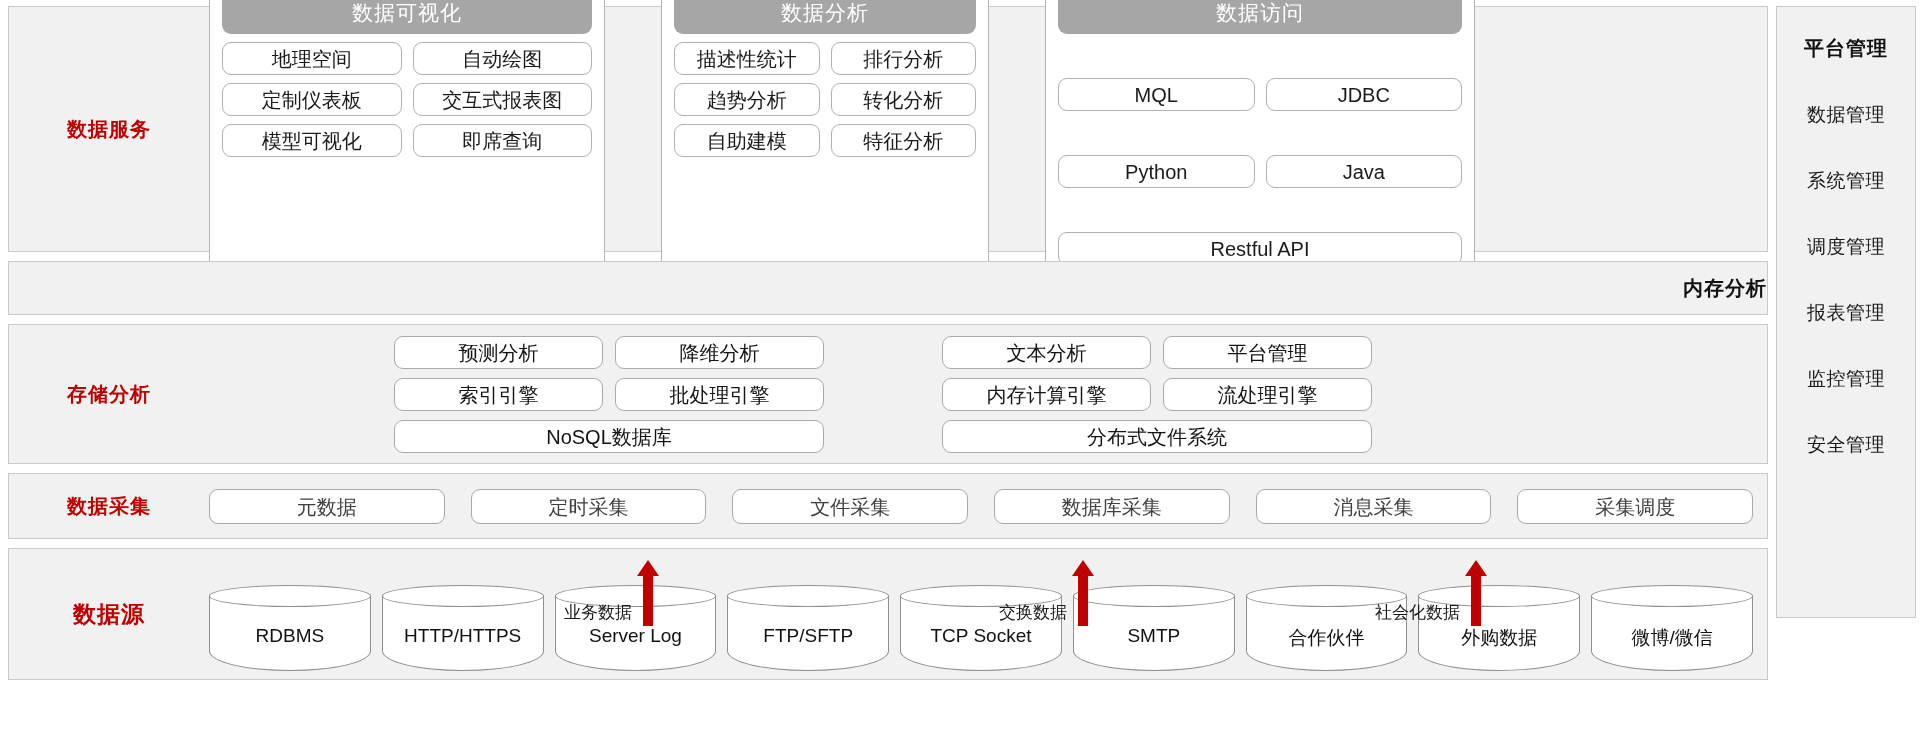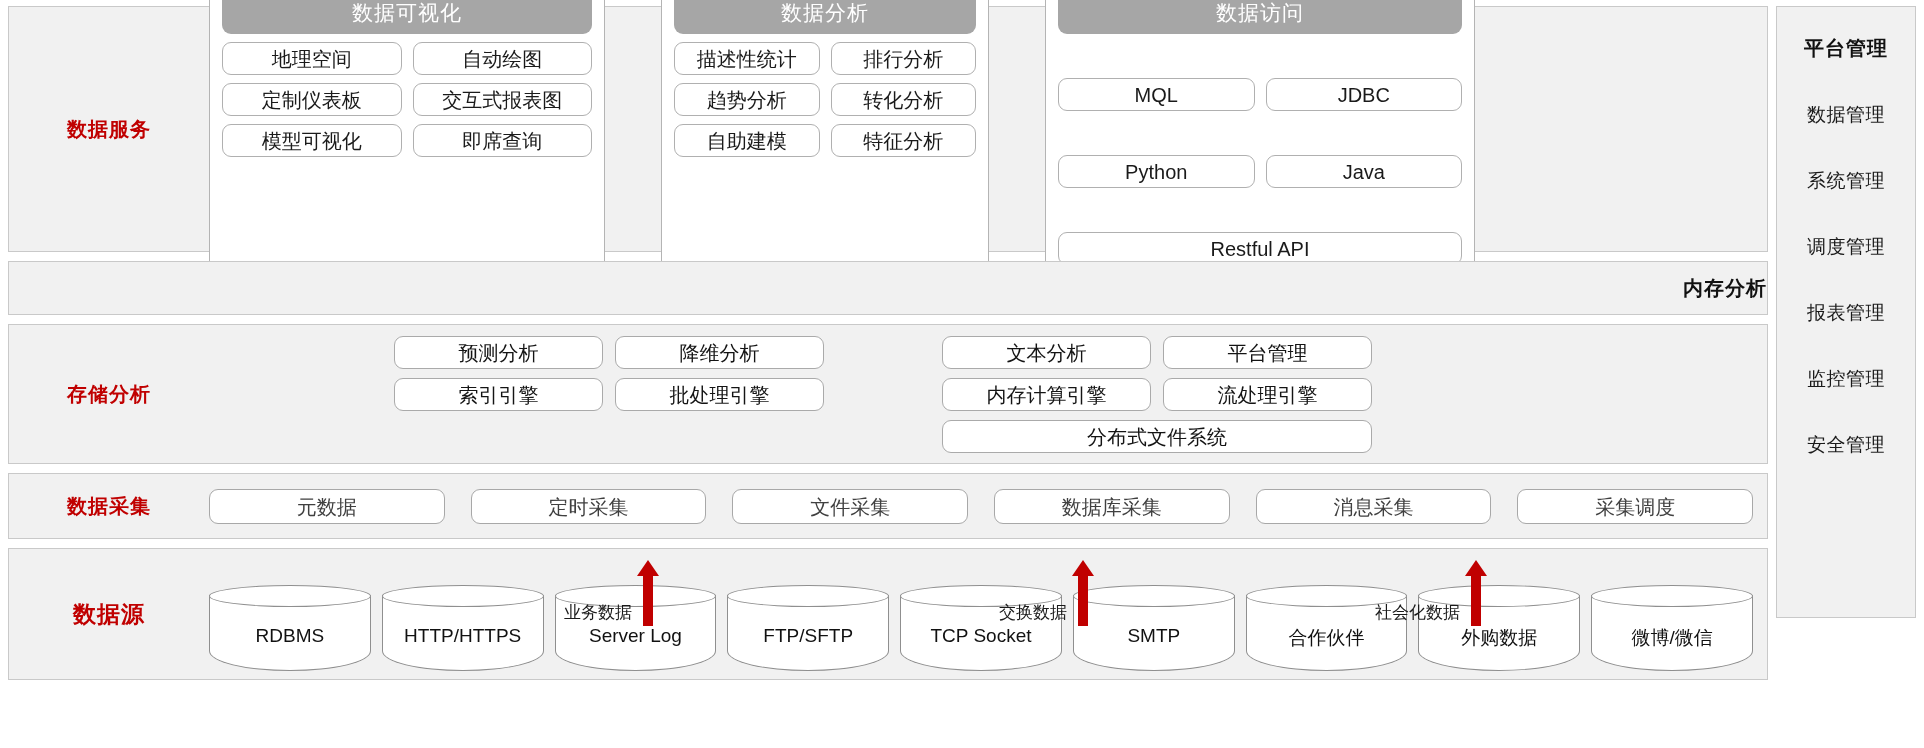--- a/index.html
+++ b/index.html
@@ -325,20 +325,23 @@
       <div class="storage-cols">
 
         <div class="storage-col">
           <div class="storage-row">
             <div class="sbox">预测分析</div>
             <div class="sbox">降维分析</div>
           </div>
           <div class="storage-row">
             <div class="sbox">索引引擎</div>
             <div class="sbox">批处理引擎</div>
+          </div>
+          <div class="storage-row">
+            <div class="sbox">NoSQL数据库</div>
           </div>
         </div>
 
         <div class="storage-col">
           <div class="storage-row">
             <div class="sbox">文本分析</div>
             <div class="sbox">平台管理</div>
           </div>
           <div class="storage-row">
             <div class="sbox">内存计算引擎</div>

